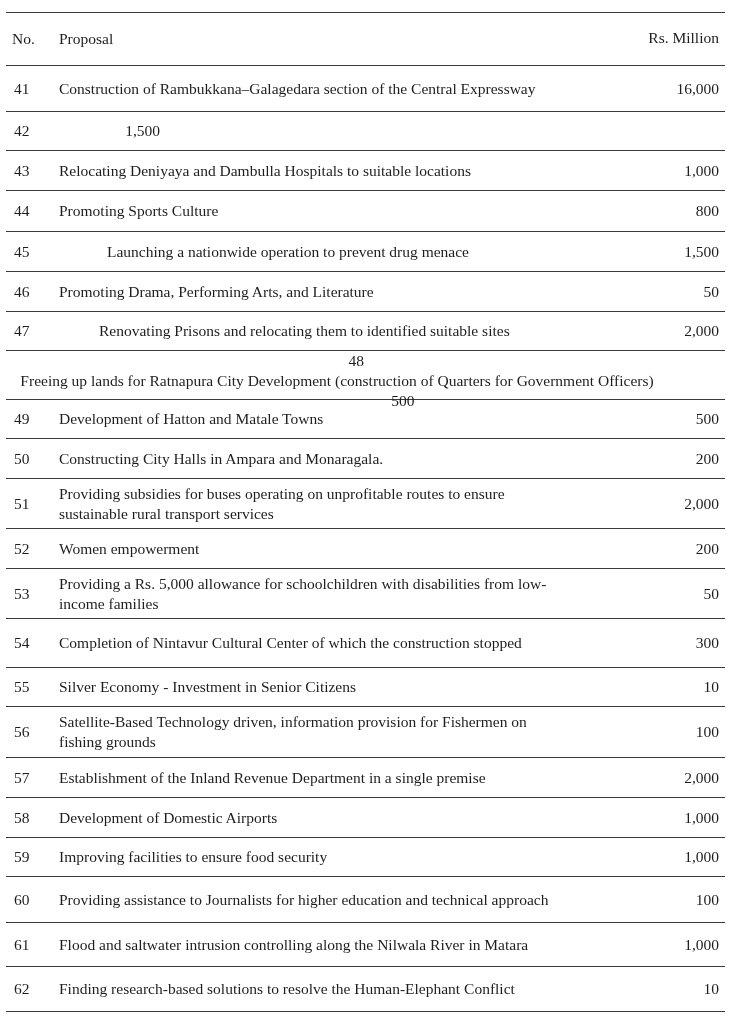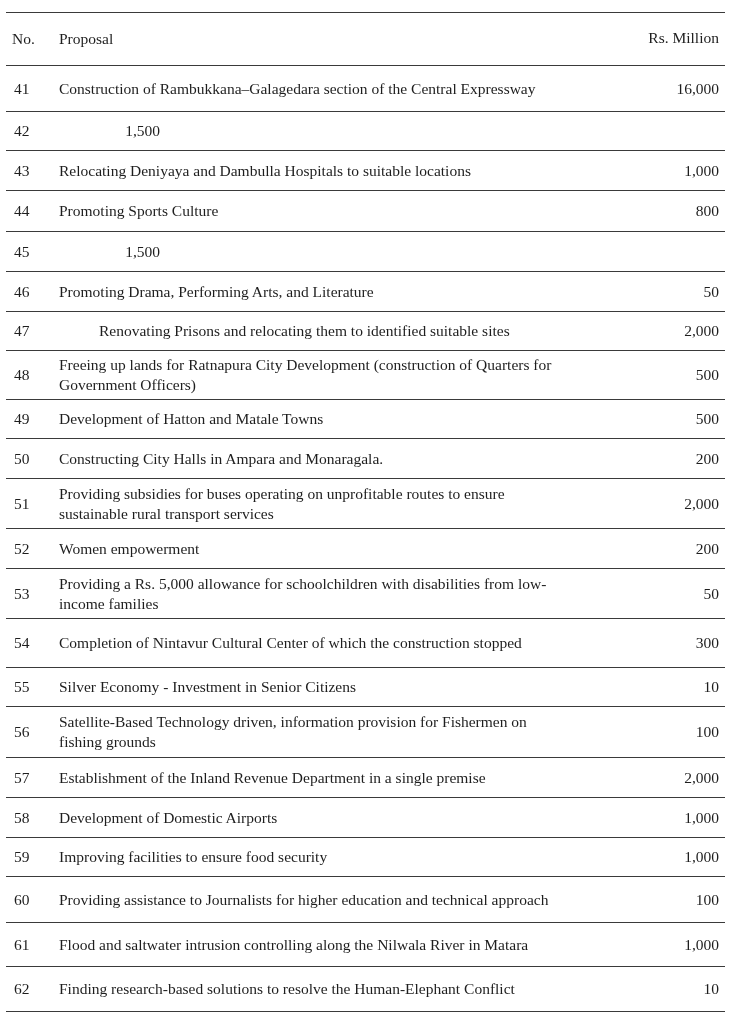--- a/index.html
+++ b/index.html
@@ -40,35 +40,36 @@
       <div class="row" style="height: 40px; box-sizing: border-box;">
         <div class="c-no">43</div>
         <div class="c-prop">Relocating Deniyaya and Dambulla Hospitals to suitable locations</div>
         <div class="c-amt">1,000</div>
       </div>
       <div class="row" style="height: 41px; box-sizing: border-box;">
         <div class="c-no">44</div>
         <div class="c-prop">Promoting Sports Culture</div>
         <div class="c-amt">800</div>
       </div>
-      <div class="row" style="height: 40px; box-sizing: border-box;">
+      <div class="row" style="height: 40px; box-sizing: border-box; gap: 48px;">
         <div class="c-no">45</div>
+        <div class="c-prop">Launching a nationwide operation to prevent drug menace</div>
         <div class="c-amt">1,500</div>
       </div>
       <div class="row" style="height: 40px; box-sizing: border-box;">
         <div class="c-no">46</div>
         <div class="c-prop">Promoting Drama, Performing Arts, and Literature</div>
         <div class="c-amt">50</div>
       </div>
       <div class="row" style="height: 39px; box-sizing: border-box; gap: 40px;">
         <div class="c-no">47</div>
         <div class="c-prop">Renovating Prisons and relocating them to identified suitable sites</div>
         <div class="c-amt">2,000</div>
       </div>
-      <div class="row" style="height: 49px; box-sizing: border-box;">
+      <div class="row" style="height: 49px; box-sizing: border-box; flex-direction: column;">
         <div class="c-no">48</div>
         <div class="c-prop">Freeing up lands for Ratnapura City Development (construction of Quarters for Government Officers)</div>
         <div class="c-amt">500</div>
       </div>
       <div class="row" style="height: 39px; box-sizing: border-box; align-items: center;">
         <div class="c-no">49</div>
         <div class="c-prop">Development of Hatton and Matale Towns</div>
         <div class="c-amt">500</div>
       </div>
       <div class="row" style="height: 40px; box-sizing: border-box;">

